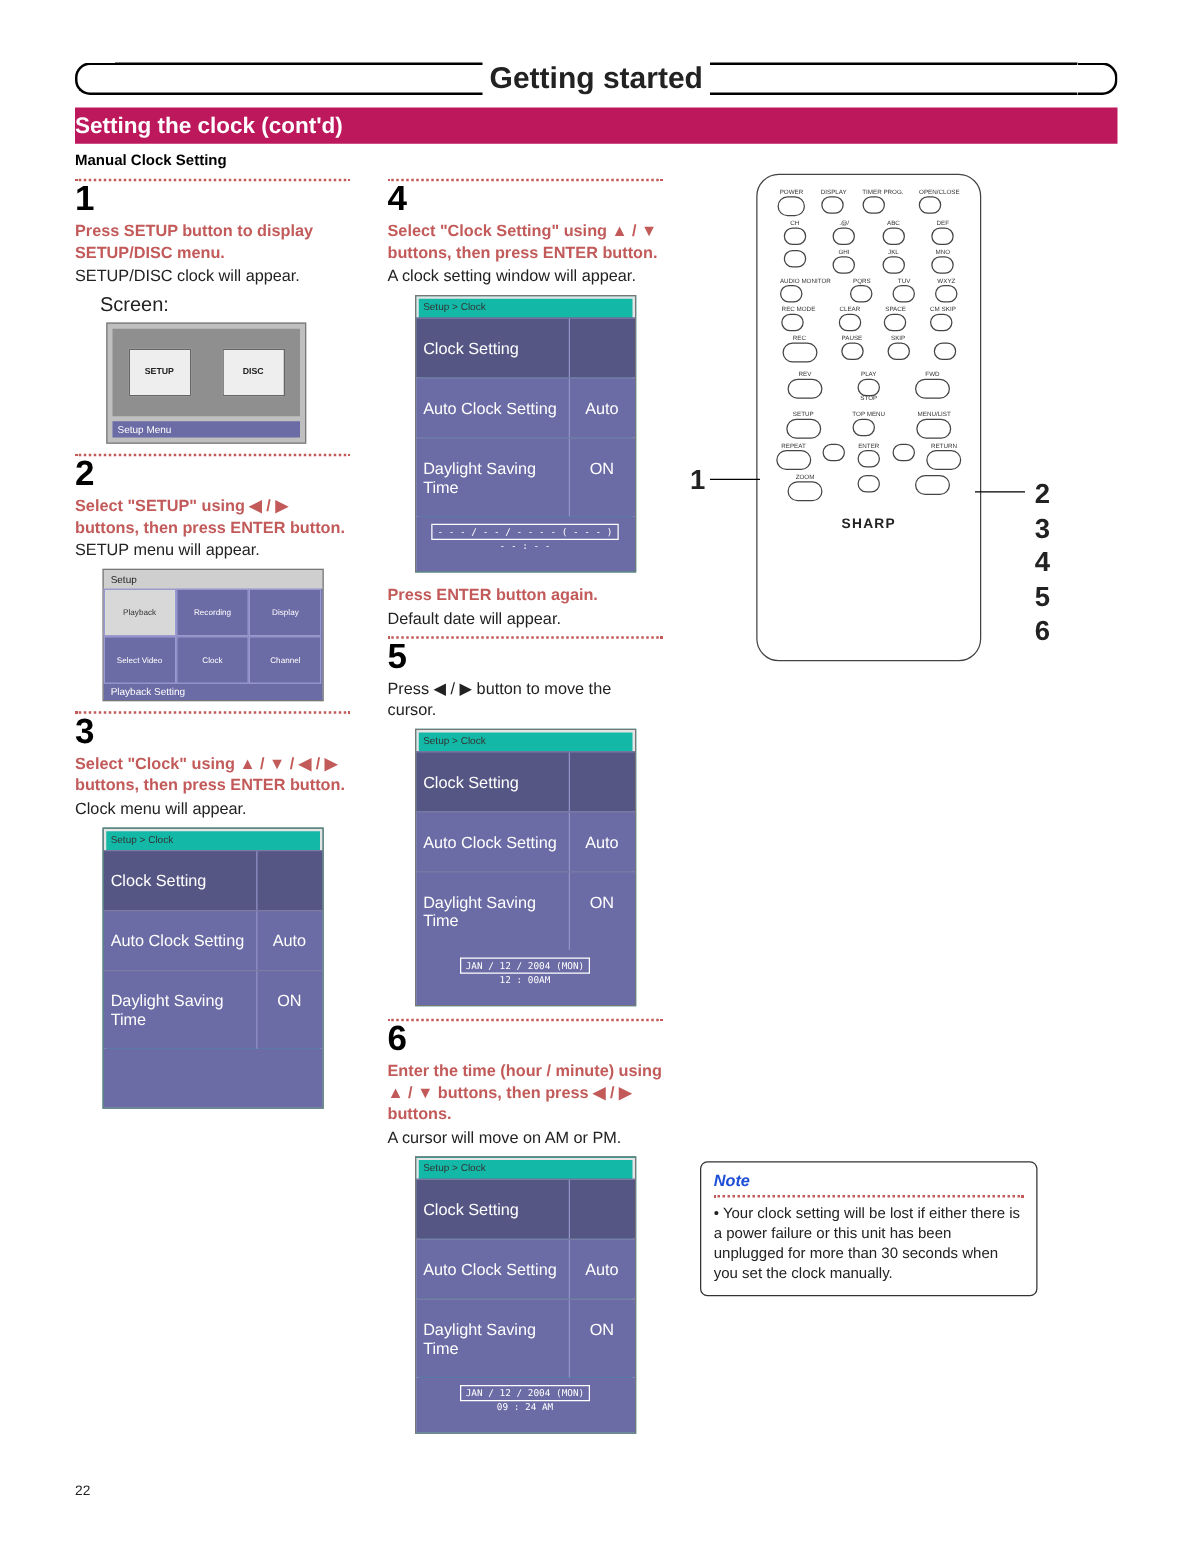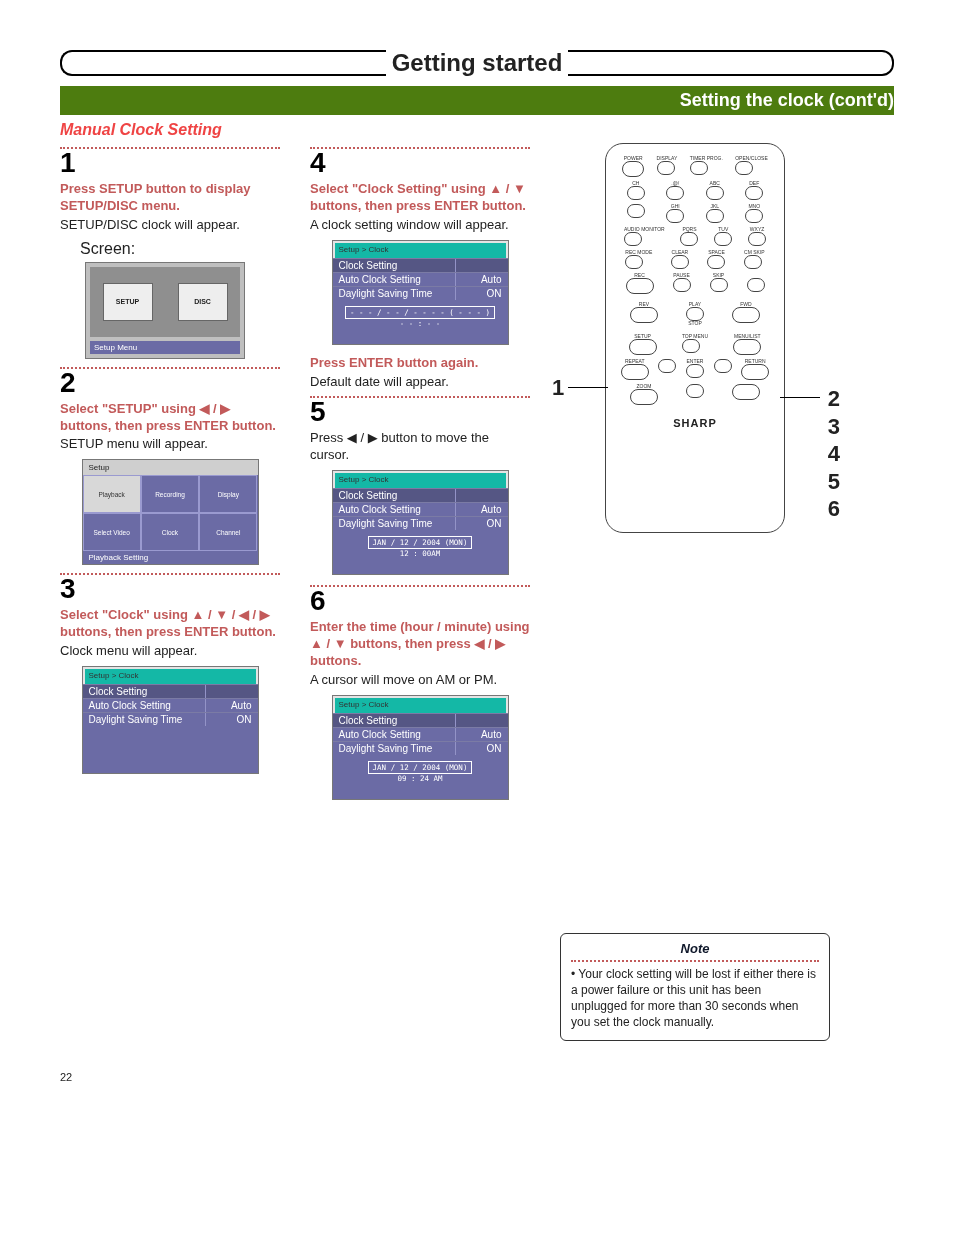--- a/index.html
+++ b/index.html
@@ -37,33 +37,32 @@
   .title-bar h1 {
     margin: 0;
     font-size: 24px;
     font-weight: bold;
     padding: 0 6px;
     background:#fff;
     position:relative;
     top:0;
   }
   .sub-title {
-    background: #4d7c0f;
+    background: #be185d;
     color: #fff;
-    text-align: right;
+    text-align: left;
     font-size: 18px;
     font-weight: bold;
     padding: 4px 0;
   }
   .section-heading {
-    color: #ef4444;
+    color: #000000;
     font-weight: bold;
-    font-size: 16px;
+    font-size: 12px;
     margin: 6px 0 4px 0;
-    font-style: italic;
   }
   .dots {
     border-top: 2px dotted #c25a5a;
     margin: 4px 0 0 0;
   }
   .bignum {
     font-size: 28px;
     font-weight: bold;
     color: #000;
     margin: 0 0 4px 0;
@@ -113,25 +112,25 @@
   }
   .tv .menu-row {
     display:flex;
     border-top:1px solid #7b7ba5;
     background:#6b6ba5;
     color:#fff;
   }
   .tv .menu-row.header{ background:#555684;}
   .tv .menu-row > div{
     flex:1;
-    padding:1px 6px;
-    font-size:10px;
+    padding:16px 6px;
+    font-size:13px;
     border-right:1px solid #9393c7;
   }
-  .tv .menu-row > div:last-child{border-right:none;flex:0 0 40px;text-align:right;}
+  .tv .menu-row > div:last-child{border-right:none;flex:0 0 40px;text-align:center;}
   .tv .inner-body{
     background:#6b6ba5;
     padding:4px 6px 16px 6px;
     color:#fff;
     font-size:7.5px;
     text-align:center;
   }
   .tv .pill{
     display:inline-block;
     border:1px solid #fff;
@@ -224,23 +223,22 @@
   .side-line{
     position:absolute;background:#000;height:1px;
   }
 
   .note-box{
     border:1px solid #333;border-radius:6px;
     padding:6px 10px 10px 10px;font-size:12px;line-height:1.35;
     margin-top:20px;
   }
   .note-box .nh{
-    font-style:italic;font-weight:bold;color:#0f172a;font-size:13px;
+    font-style:italic;font-weight:bold;color:#1d4ed8;font-size:13px;
     margin-bottom:2px;
-    text-align:center;
   }
   .note-box .ndots{border-top:2px dotted #c25a5a;margin:0 0 4px 0;}
 
   .pagenum{font-size:11px;margin-top:30px;}
 </style>
 </head>
 <body>
 
 <div class="page">
 

